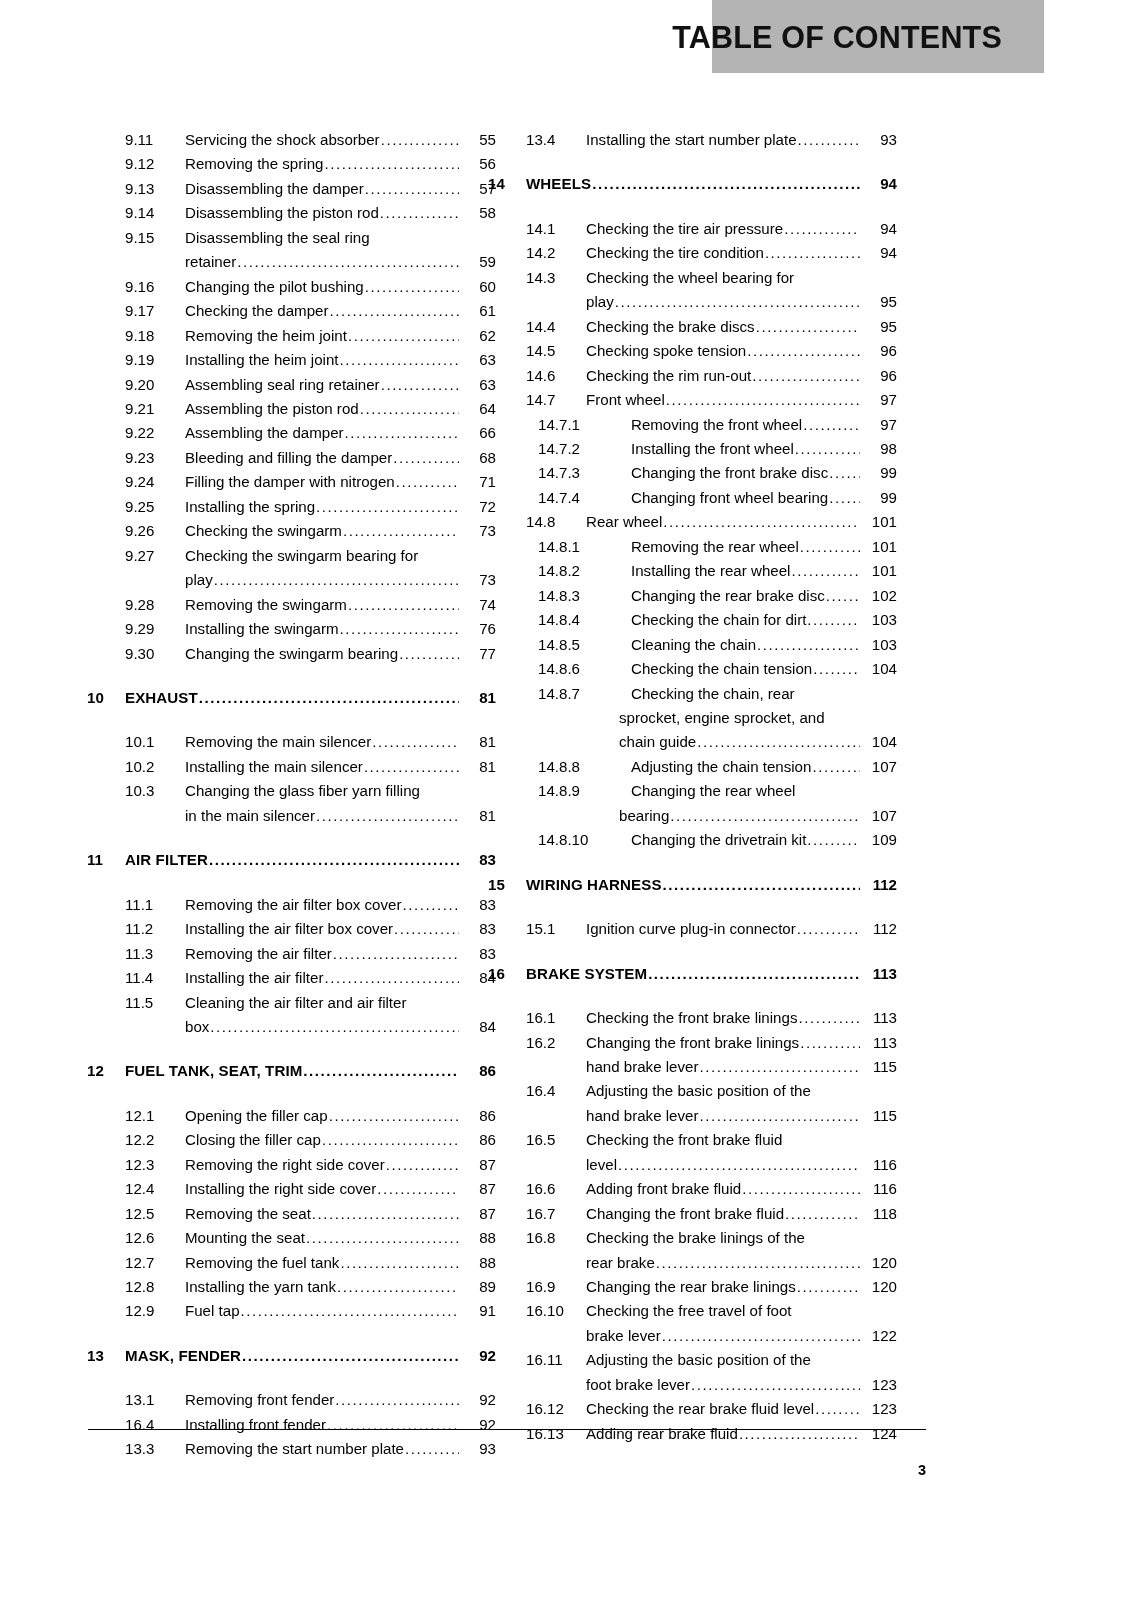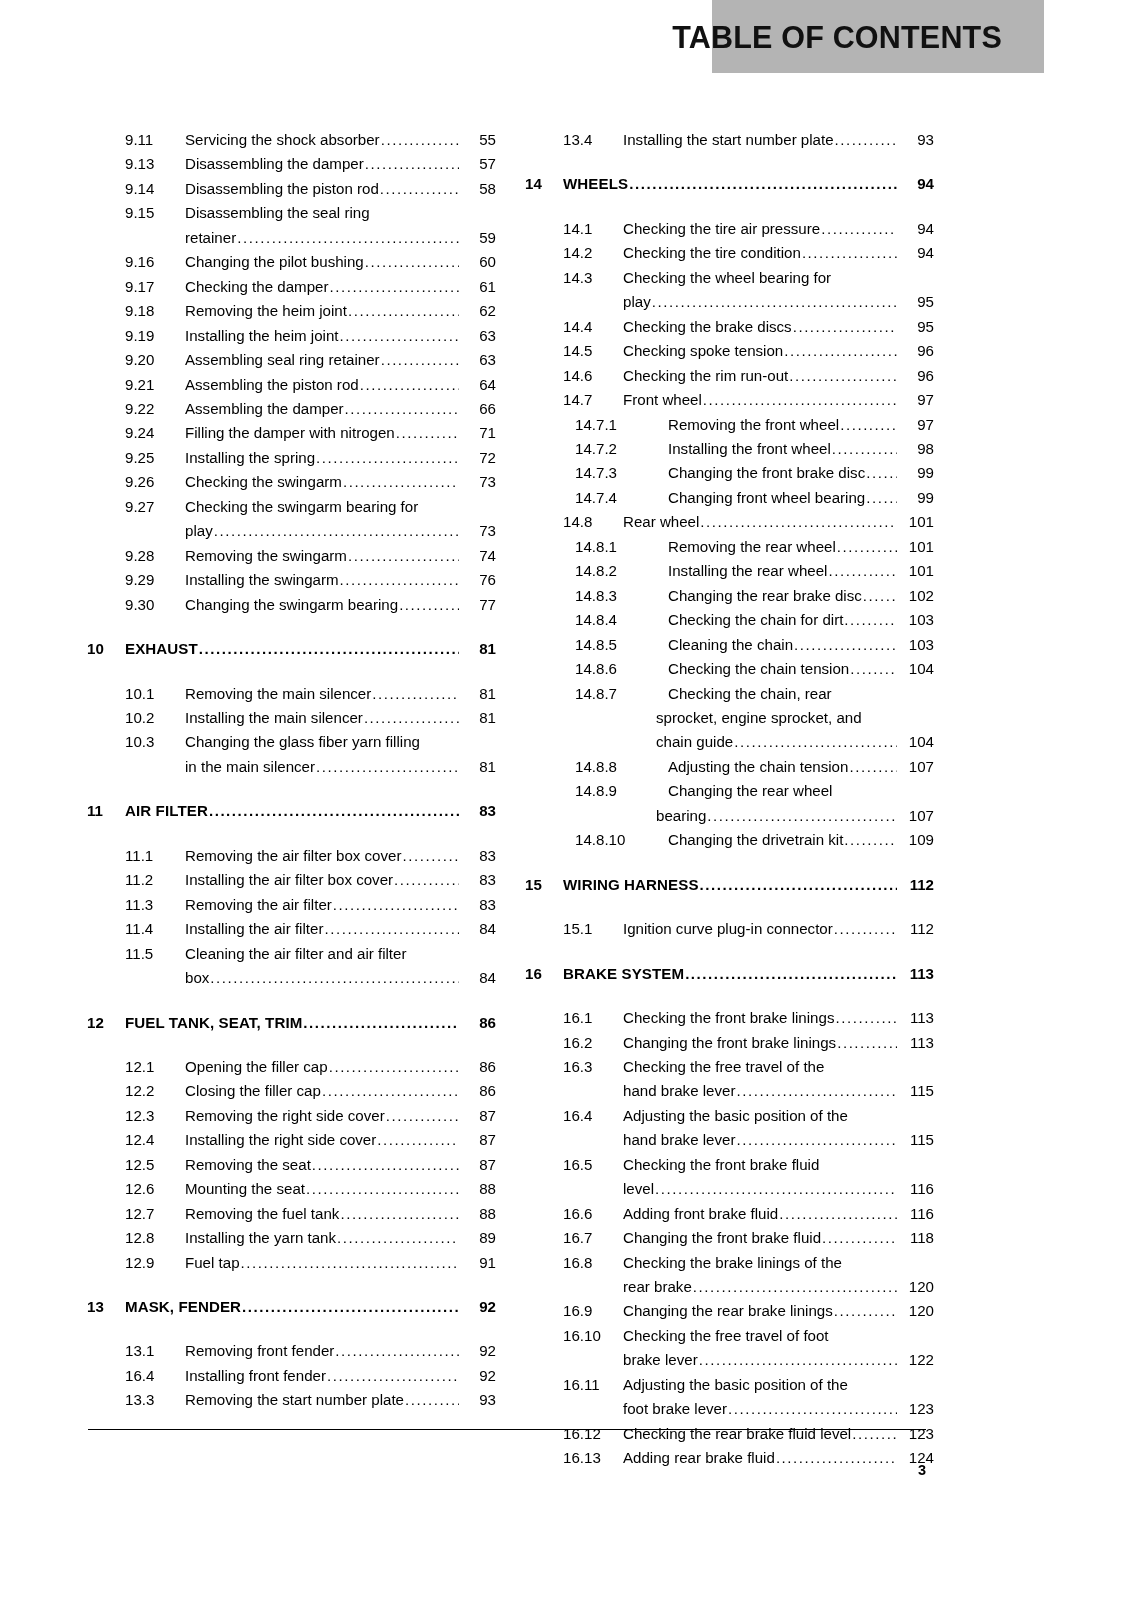--- a/index.html
+++ b/index.html
@@ -43,21 +43,21 @@
     position: absolute;
     top: 128px;
     left: 0;
     width: 1132px;
   }
   .toc-column {
     position: absolute;
     top: 0;
   }
   .toc-column.left  { left: 87px;  width: 409px; }
-  .toc-column.right { left: 525px; width: 409px; }
+  .toc-column.right { left: 488px; width: 409px; }
 
   
   .toc-entry {
     display: flex;
     align-items: baseline;
     font-size: 15.1px;
     line-height: 24.45px;
     white-space: nowrap;
   }
   .toc-entry .num {
@@ -171,20 +171,28 @@
   <div class="toc-column left">
       <div class="toc-entry level-2">
         <span class="num">9.11</span>
         <span class="title-wrap">
           <span class="title">Servicing the shock absorber</span>
           <span class="leader"></span>
         </span>
         <span class="page">55</span>
       </div>
       <div class="toc-entry level-2">
+        <span class="num">9.12</span>
+        <span class="title-wrap">
+          <span class="title">Removing the spring</span>
+          <span class="leader"></span>
+        </span>
+        <span class="page">56</span>
+      </div>
+      <div class="toc-entry level-2">
         <span class="num">9.13</span>
         <span class="title-wrap">
           <span class="title">Disassembling the damper</span>
           <span class="leader"></span>
         </span>
         <span class="page">57</span>
       </div>
       <div class="toc-entry level-2">
         <span class="num">9.14</span>
         <span class="title-wrap">
@@ -257,20 +265,28 @@
         </span>
         <span class="page">64</span>
       </div>
       <div class="toc-entry level-2">
         <span class="num">9.22</span>
         <span class="title-wrap">
           <span class="title">Assembling the damper</span>
           <span class="leader"></span>
         </span>
         <span class="page">66</span>
+      </div>
+      <div class="toc-entry level-2">
+        <span class="num">9.23</span>
+        <span class="title-wrap">
+          <span class="title">Bleeding and filling the damper</span>
+          <span class="leader"></span>
+        </span>
+        <span class="page">68</span>
       </div>
       <div class="toc-entry level-2">
         <span class="num">9.24</span>
         <span class="title-wrap">
           <span class="title">Filling the damper with nitrogen</span>
           <span class="leader"></span>
         </span>
         <span class="page">71</span>
       </div>
       <div class="toc-entry level-2">
@@ -796,28 +812,20 @@
         <span class="page">113</span>
       </div>
       <div class="toc-entry level-2">
         <span class="num">16.2</span>
         <span class="title-wrap">
           <span class="title">Changing the front brake linings</span>
           <span class="leader"></span>
         </span>
         <span class="page">113</span>
       </div>
-      <div class="toc-entry level-2">
-        <span class="num">16.3</span>
-        <span class="title-wrap">
-          <span class="title">Checking the free travel of the</span>
-          <span class="leader" style="visibility: hidden;"></span>
-        </span>
-        <span class="page" style="visibility: hidden;">115</span>
-      </div>
       <div class="toc-cont level-2">
         <span class="spacer"></span>
         <span class="title-wrap">
           <span class="title">hand brake lever</span>
           <span class="leader"></span>
         </span>
         <span class="page">115</span>
       </div>
       <div class="toc-entry level-2">
         <span class="num">16.4</span>

